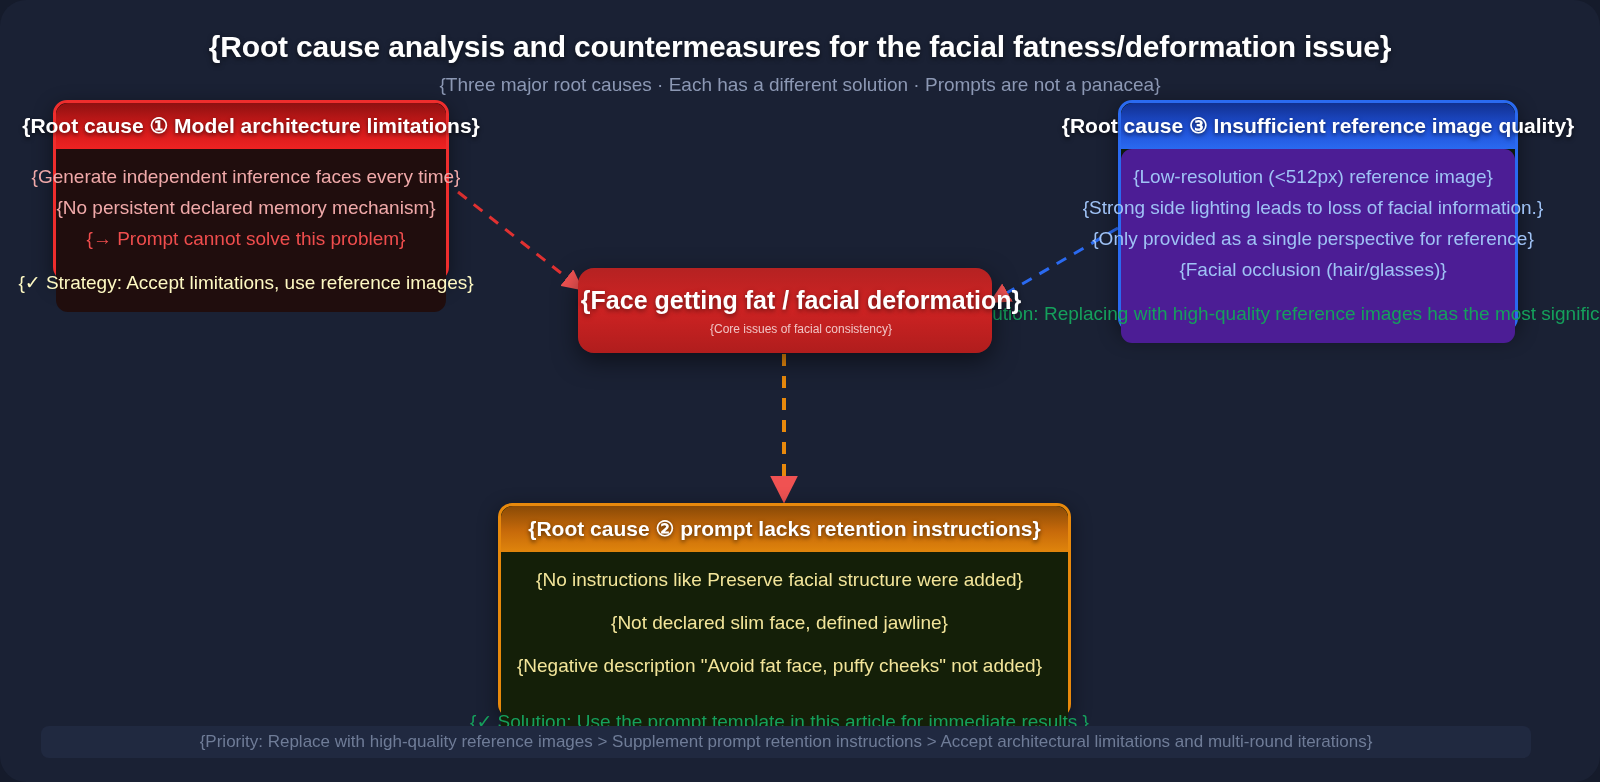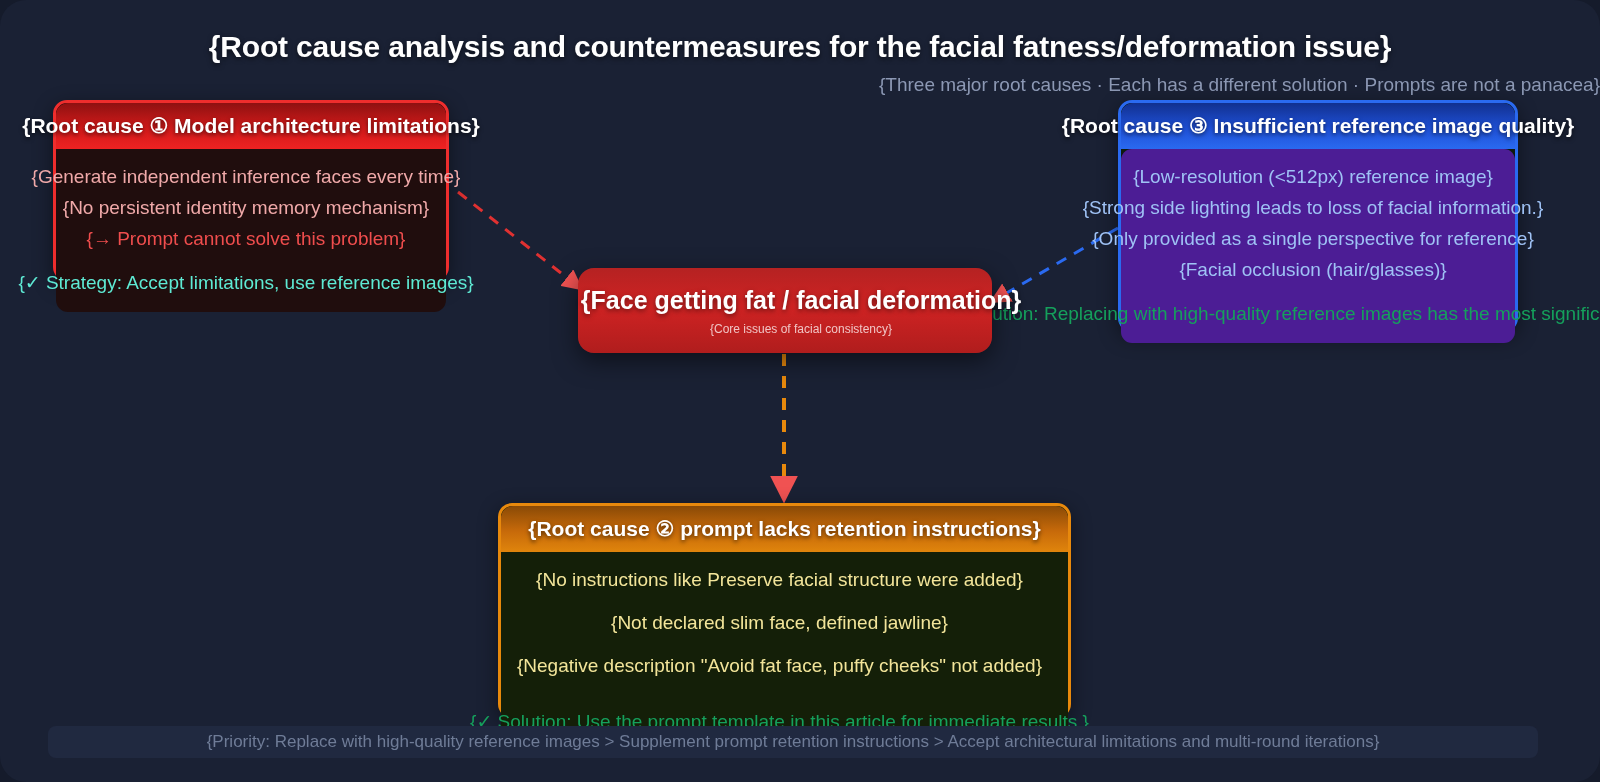--- a/index.html
+++ b/index.html
@@ -20,21 +20,21 @@
   
   #title {
     position:absolute; left:0; top:30px; width:1600px;
     text-align:center;
     font-size:30px; font-weight:bold; color:#ffffff;
     letter-spacing:-0.2px;
     text-shadow:0 2px 5px rgba(0,0,0,.55);
   }
   #subtitle {
     position:absolute; left:0; top:74px; width:1600px;
-    text-align:right;
+    text-align:center;
     font-size:19px; color:#8c98b4;
   }
 
   
   .node {
     position:absolute;
     border-radius:14px;
     overflow:visible;
   }
   .node .hdr {
@@ -59,21 +59,21 @@
     border:3px solid #ef2d2d;
     background:#200d0d;
     box-shadow:0 6px 20px rgba(0,0,0,.45);
   }
   #cause1 .hdr {
     background:linear-gradient(180deg,#8f1111 0%,#d11a1a 55%,#ee2222 100%);
   }
   #cause1 .body { background:#200d0d; }
   #cause1 .line { color:#f0a9a9; }
   #cause1 .line.warn { color:#ef4d4d; }
-  #cause1 .sol { color:#5eead4;text-align:center; }
+  #cause1 .sol { color:#fef9c3;text-align:center; }
   
   #cause1 .hdr { position:relative; }
   #cause1 .hdr span { position:absolute; left:50%; transform:translateX(-50%); }
   #cause1 .body .line, #cause1 .body .sol { position:relative; }
 
   
   #cause3 {
     left:1118px; top:100px; width:400px; height:232px;
     border:3px solid #2a6af0;
     background:#0d1a0d;
@@ -115,21 +115,21 @@
   #core .t1 {
     font-size:25px; font-weight:bold; color:#ffffff; white-space:nowrap;
     text-shadow:0 2px 5px rgba(0,0,0,.5);
   }
   #core .t2 {
     font-size:12px; color:#f1c4c4; white-space:nowrap; margin-top:7px;
   }
 
   
   #footer {
-    position:absolute; left:48px; top:726px; width:1490px; height:32px;
+    position:absolute; left:41px; top:726px; width:1490px; height:32px;
     background:#202940;
     border-radius:8px;
     display:flex; align-items:center; justify-content:center;
     font-size:17px; color:#6f7c97;
     white-space:nowrap;
   }
 
   
   #edges { position:absolute; left:0; top:0; width:1600px; height:782px; pointer-events:none; }
 </style>
@@ -154,21 +154,21 @@
 
     <line x1="784" y1="354" x2="784" y2="498" stroke="#e8890c" stroke-width="4" stroke-dasharray="12 10" marker-end="url(#ah)"></line>
   </svg>
 
   <div class="node" id="cause1">
     <div class="hdr">
       <span>{Root cause ① Model architecture limitations}</span>
     </div>
     <div class="body">
       <div class="line">{Generate independent inference faces every time}</div>
-      <div class="line">{No persistent identity memory mechanism}</div>
+      <div class="line">{No persistent declared memory mechanism}</div>
       <div class="line warn">{→ Prompt cannot solve this problem}</div>
       <div class="sol">{✓ Strategy: Accept limitations, use reference images}</div>
     </div>
   </div>
 
   <div class="node" id="cause3">
     <div class="hdr">
       <span>{Root cause ③ Insufficient reference image quality}</span>
     </div>
     <div class="body">

